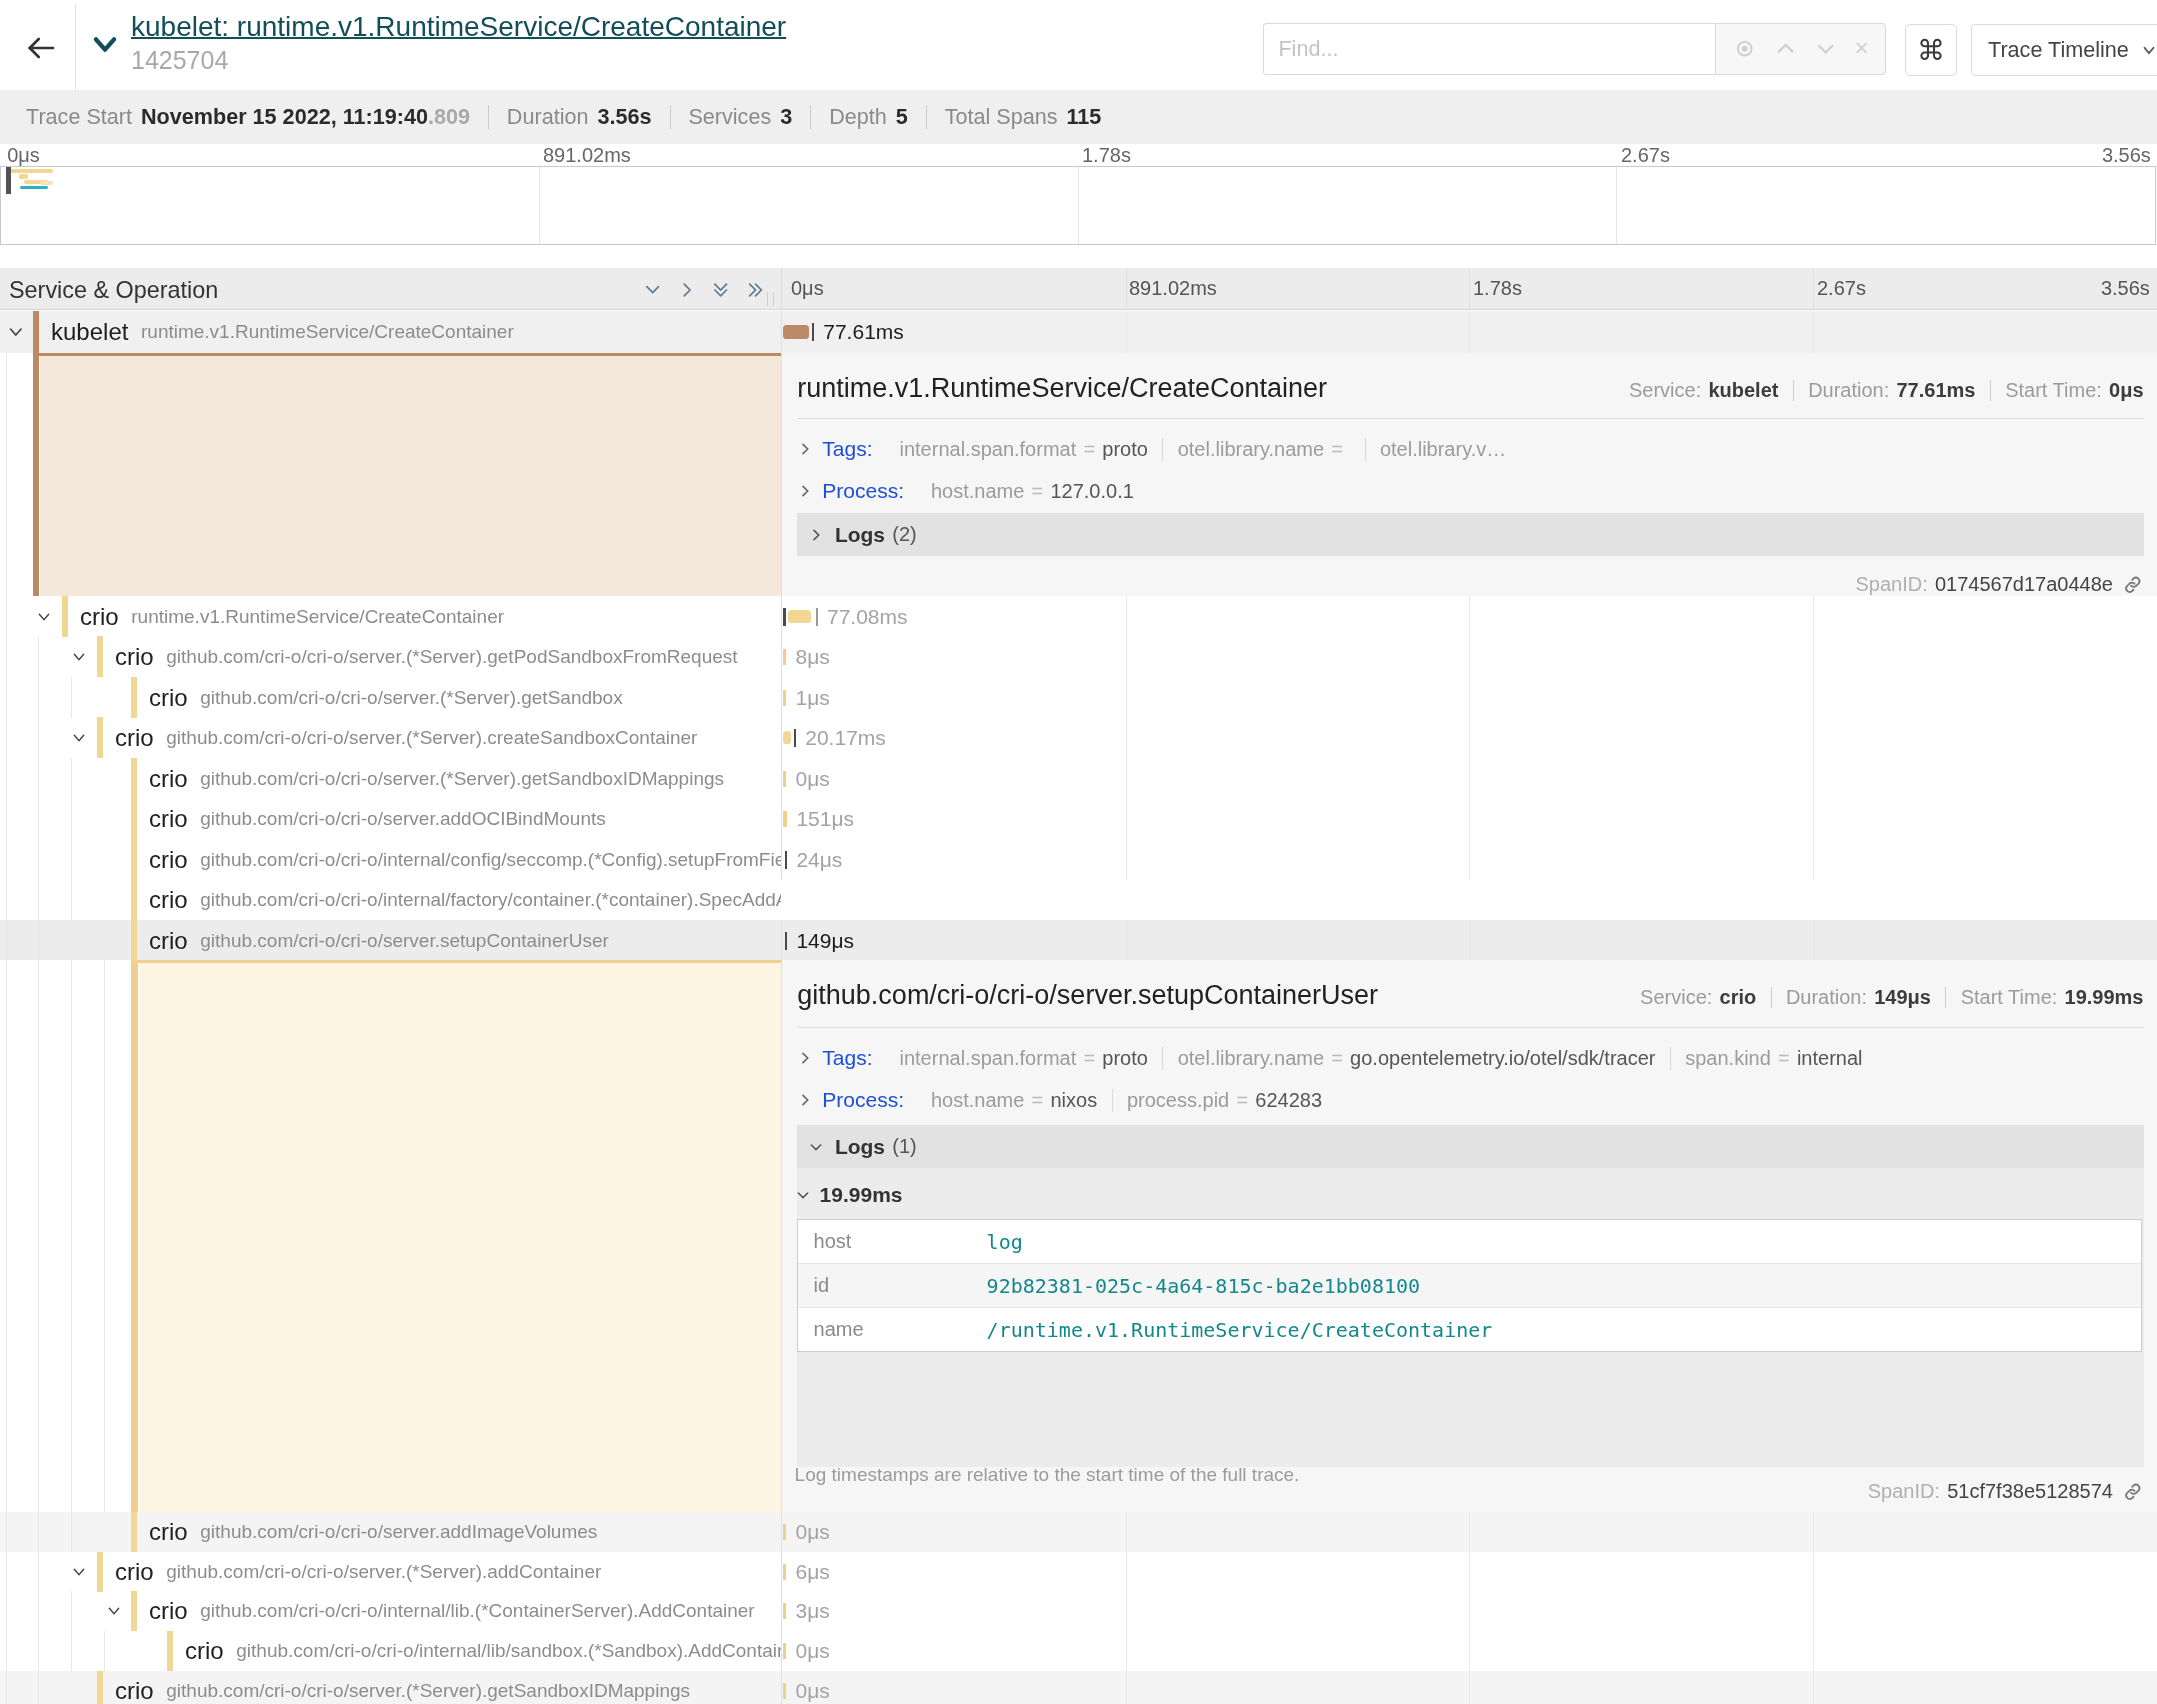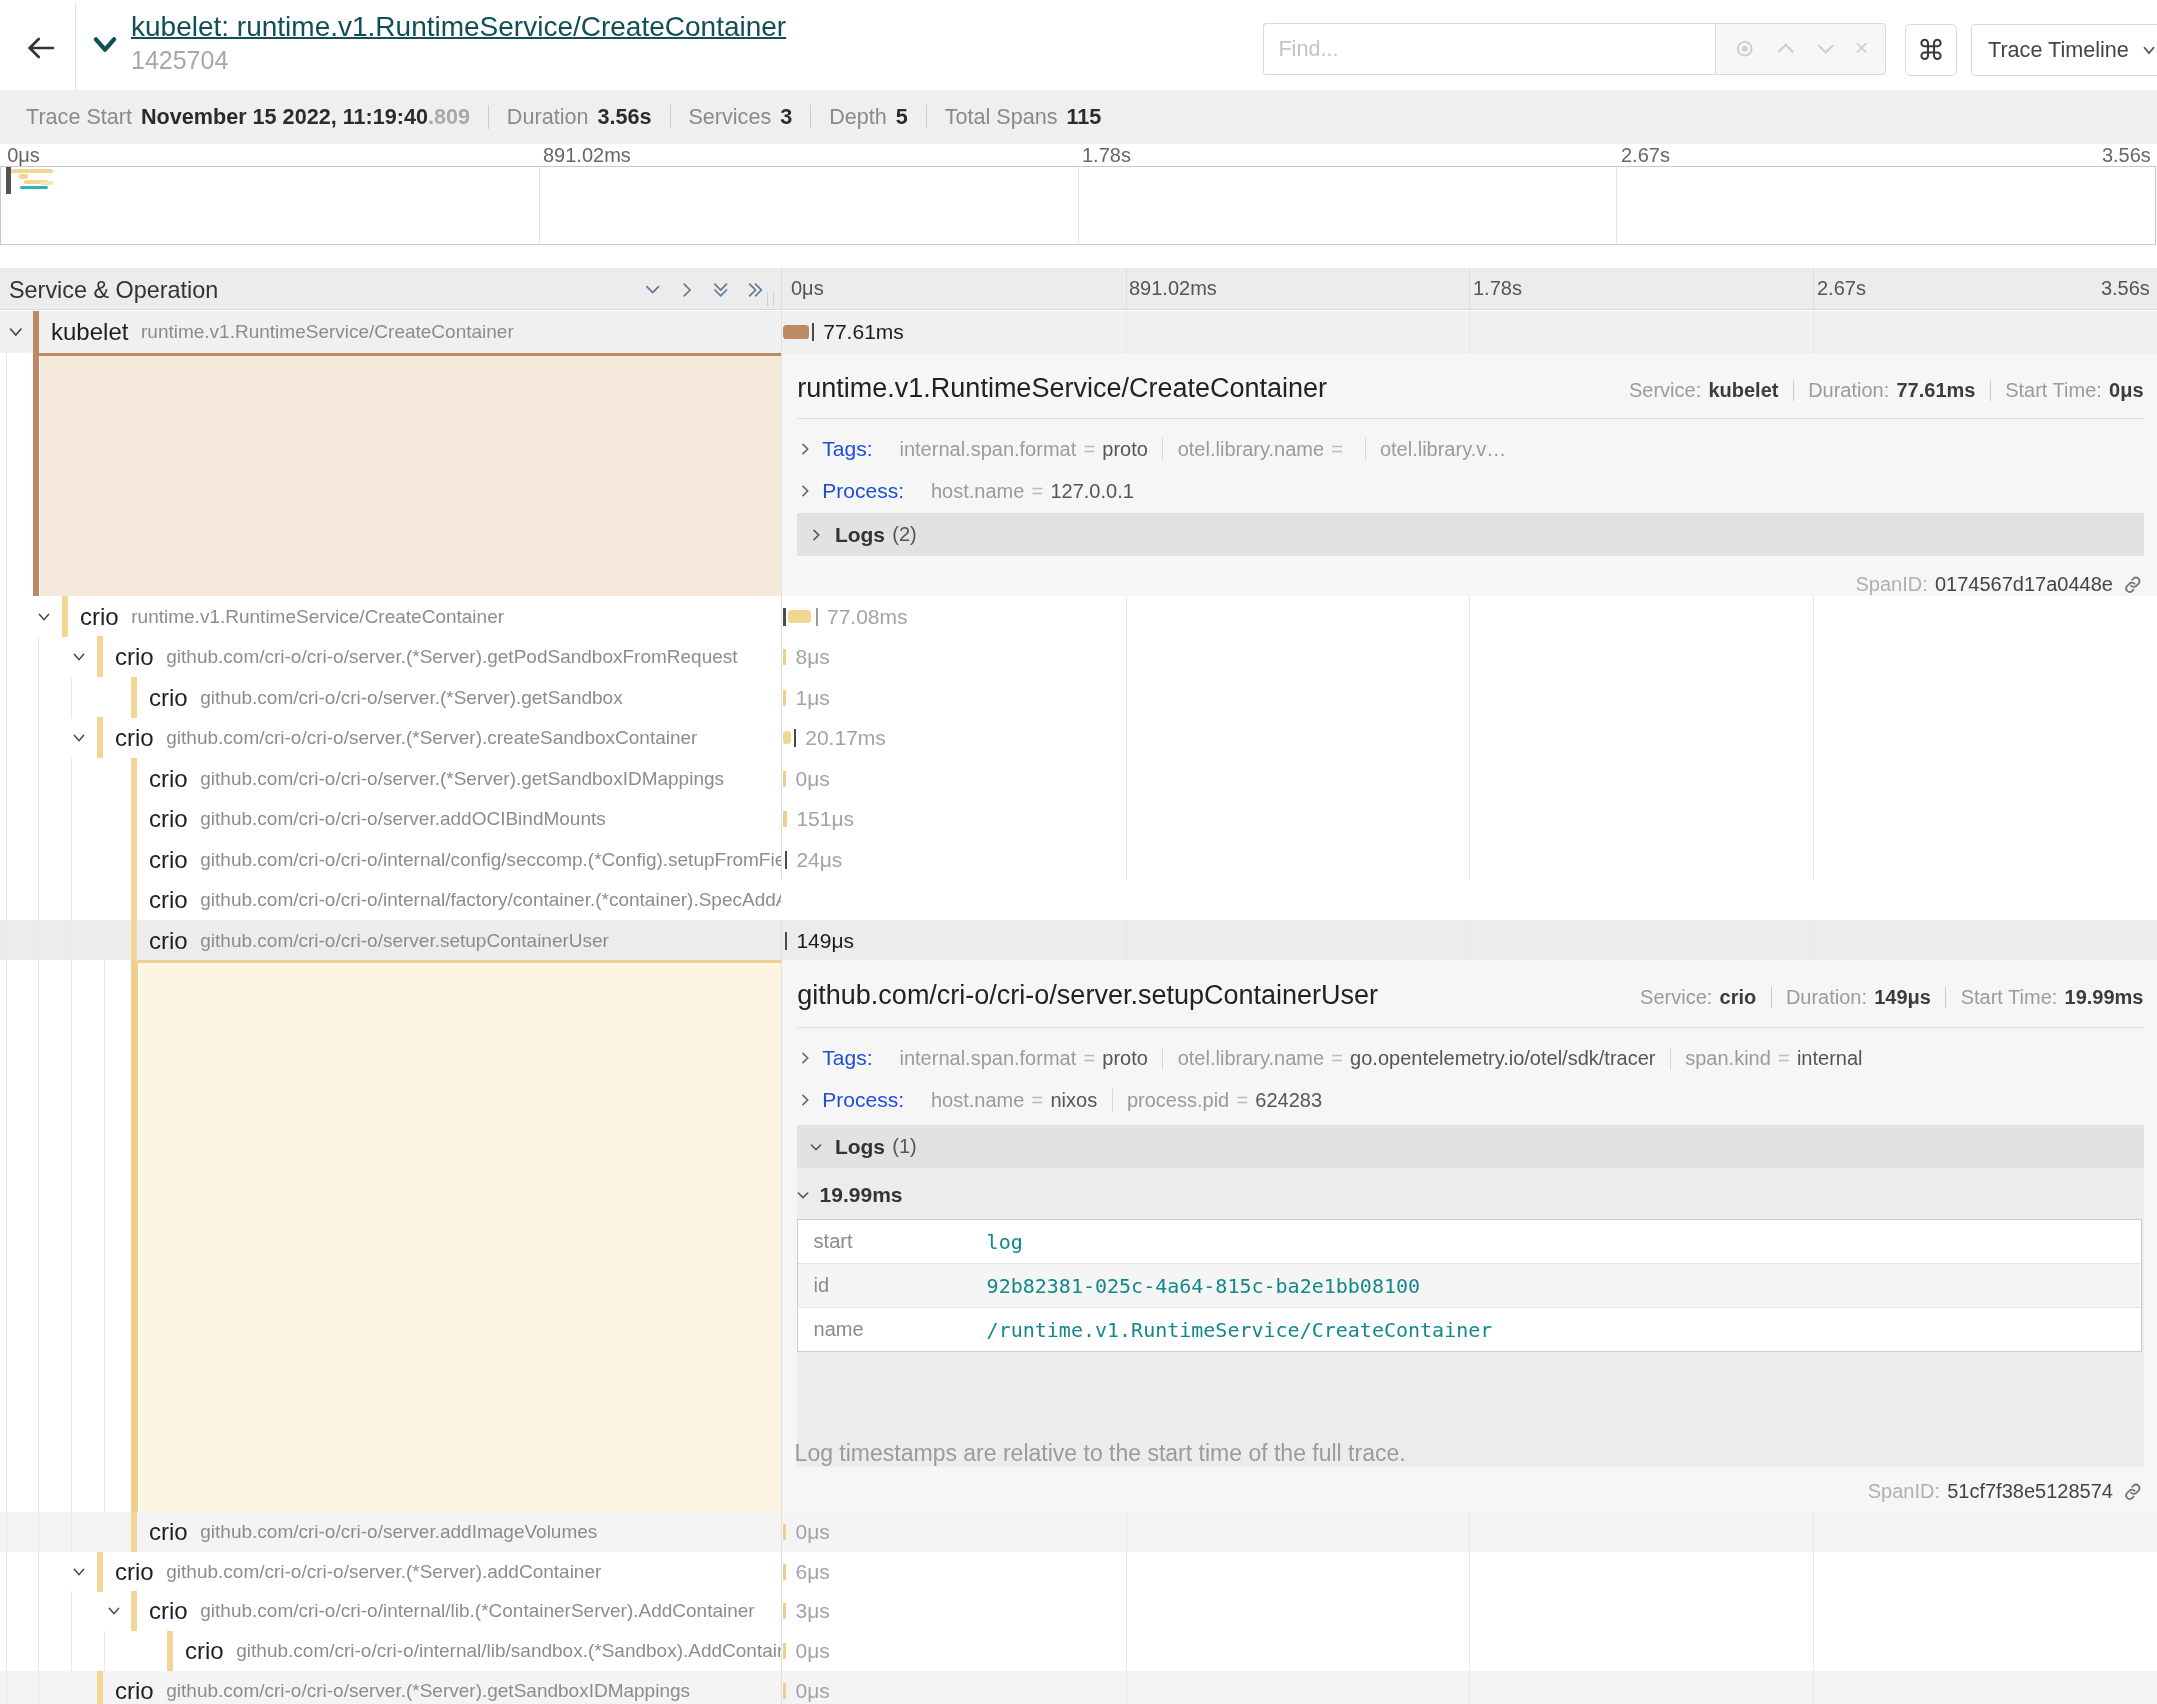--- a/index.html
+++ b/index.html
@@ -99,21 +99,21 @@
   .logs-band .cnt{color:#555;font-size:20px;}
   .logs-box{position:absolute;left:15.3px;right:13.5px;background:#ececec;}
   .log-time{position:absolute;left:12.6px;font-size:21px;font-weight:bold;color:#333;display:flex;align-items:center;cursor:pointer;}
   .log-time svg{margin-right:9px;}
   .ftable{position:absolute;left:15.3px;right:15.3px;background:#fff;border:0.9px solid #ccc;box-sizing:border-box;}
   .frow{display:flex;height:43px;align-items:center;border-bottom:0.9px solid #e4e4e4;}
   .frow:last-child{border-bottom:none;}
   .frow:nth-child(even){background:#f5f5f5;}
   .frow .fk{width:173px;flex:none;padding-left:15.3px;font-size:20px;color:#8a8a8a;}
   .frow .fv{font-family:"DejaVu Sans Mono",monospace;font-size:20px;color:#12888c;}
-  .log-note{position:absolute;left:12.6px;font-size:23px;color:#9b9b9b;}
+  .log-note{position:absolute;left:12.6px;font-size:19px;color:#9b9b9b;margin-top:24px;}
   .spanid{position:absolute;right:13.5px;display:flex;align-items:center;font-size:20px;}
   .spanid .lab{color:#b0b0b0;margin-right:7.2px;}
   .spanid .val{color:#444;}
   .spanid svg{margin-left:9px;cursor:pointer;}
 </style>
 </head>
 <body>
 
 <div id="app">
 
@@ -538,21 +538,21 @@
         <span class="cnt">(1)</span>
       </div>
       <div class="log-time" style="top:223px">
         <svg width="16" height="16" viewBox="0 0 24 24" fill="none" stroke="#555" stroke-width="2.4" stroke-linecap="round">
             <path d="M5 9l7 7 7-7"></path>
           </svg>
         <span>19.99ms</span>
       </div>
       <div class="ftable" style="top:259px">
         <div class="frow">
-          <span class="fk">start</span>
+          <span class="fk">host</span>
           <span class="fv">log</span>
         </div>
         <div class="frow">
           <span class="fk">id</span>
           <span class="fv">92b82381-025c-4a64-815c-ba2e1bb08100</span>
         </div>
         <div class="frow">
           <span class="fk">name</span>
           <span class="fv">/runtime.v1.RuntimeService/CreateContainer</span>
         </div>

